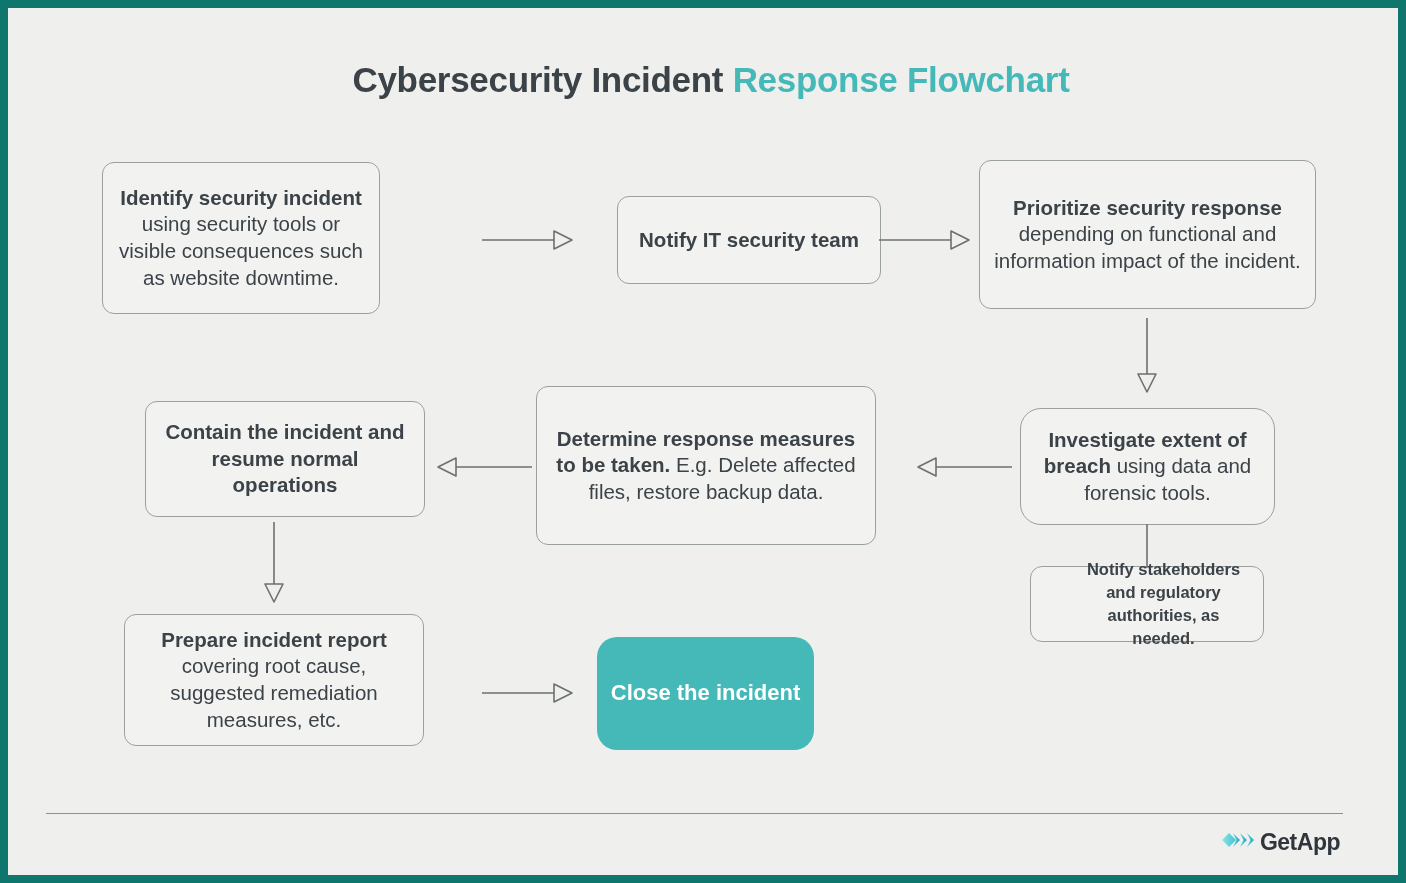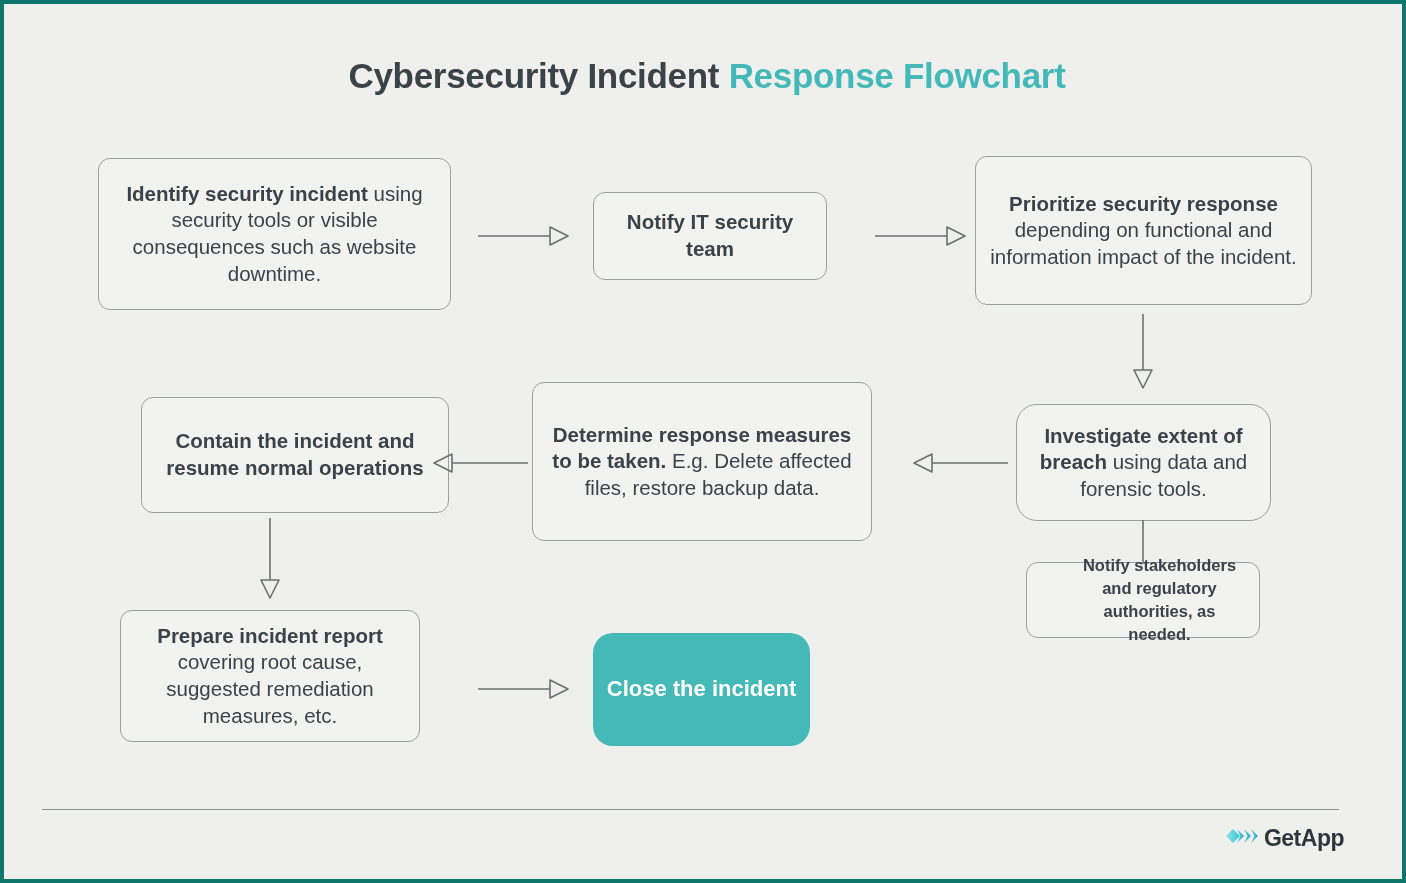--- a/index.html
+++ b/index.html
@@ -13,21 +13,21 @@
     overflow: hidden;
     font-family: "Liberation Sans", sans-serif;
   }
 
   #canvas {
     position: relative;
     width: 1406px;
     height: 883px;
     background: #eff0ee;
     box-sizing: border-box;
-    border: 4px solid #0f766e;
+    border: 8px solid #0f766e;
     overflow: hidden;
   }
 
   
   #title {
     position: absolute;
     top: 52px;
     left: 0;
     width: 1406px;
     text-align: center;
@@ -105,28 +105,28 @@
 </style>
 </head>
 <body>
 
 <div id="canvas">
 
   <div id="title">
     <span class="t-dark">Cybersecurity Incident</span><span>&nbsp;</span><span class="t-accent">Response Flowchart</span>
   </div>
 
-  <div class="node sz-lg" style="left:94px; top:154px; width:353px; height:152px;">
+  <div class="node sz-lg" style="left:94px; top:154px; width:278px; height:152px;">
     <span class="txt">
       <b>Identify security incident</b>
       <span>using security tools or visible consequences such as website downtime.</span>
     </span>
   </div>
 
-  <div class="node sz-md strong" style="left:589px; top:188px; width:234px; height:88px;">
+  <div class="node sz-md strong" style="left:609px; top:188px; width:264px; height:88px;">
     <span class="txt">Notify IT security team</span>
   </div>
 
   <div class="node sz-lg" style="left:971px; top:152px; width:337px; height:149px;">
     <span class="txt">
       <b>Prioritize security response</b>
       <span>depending on functional and information impact of the incident.</span>
     </span>
   </div>
 
@@ -140,21 +140,21 @@
     <span class="txt">Notify stakeholders and regulatory authorities, as needed.</span>
   </div>
 
   <div class="node sz-lg" style="left:528px; top:378px; width:340px; height:159px;">
     <span class="txt">
       <b>Determine response measures to be taken.</b>
       <span>E.g. Delete affected files, restore backup data.</span>
     </span>
   </div>
 
-  <div class="node sz-lg strong" style="left:137px; top:393px; width:308px; height:116px;">
+  <div class="node sz-lg strong" style="left:137px; top:393px; width:280px; height:116px;">
     <span class="txt">Contain the incident and resume normal operations</span>
   </div>
 
   <div class="node sz-lg" style="left:116px; top:606px; width:300px; height:132px;">
     <span class="txt">
       <b>Prepare incident report</b>
       <span>covering root cause, suggested remediation measures, etc.</span>
     </span>
   </div>
 

